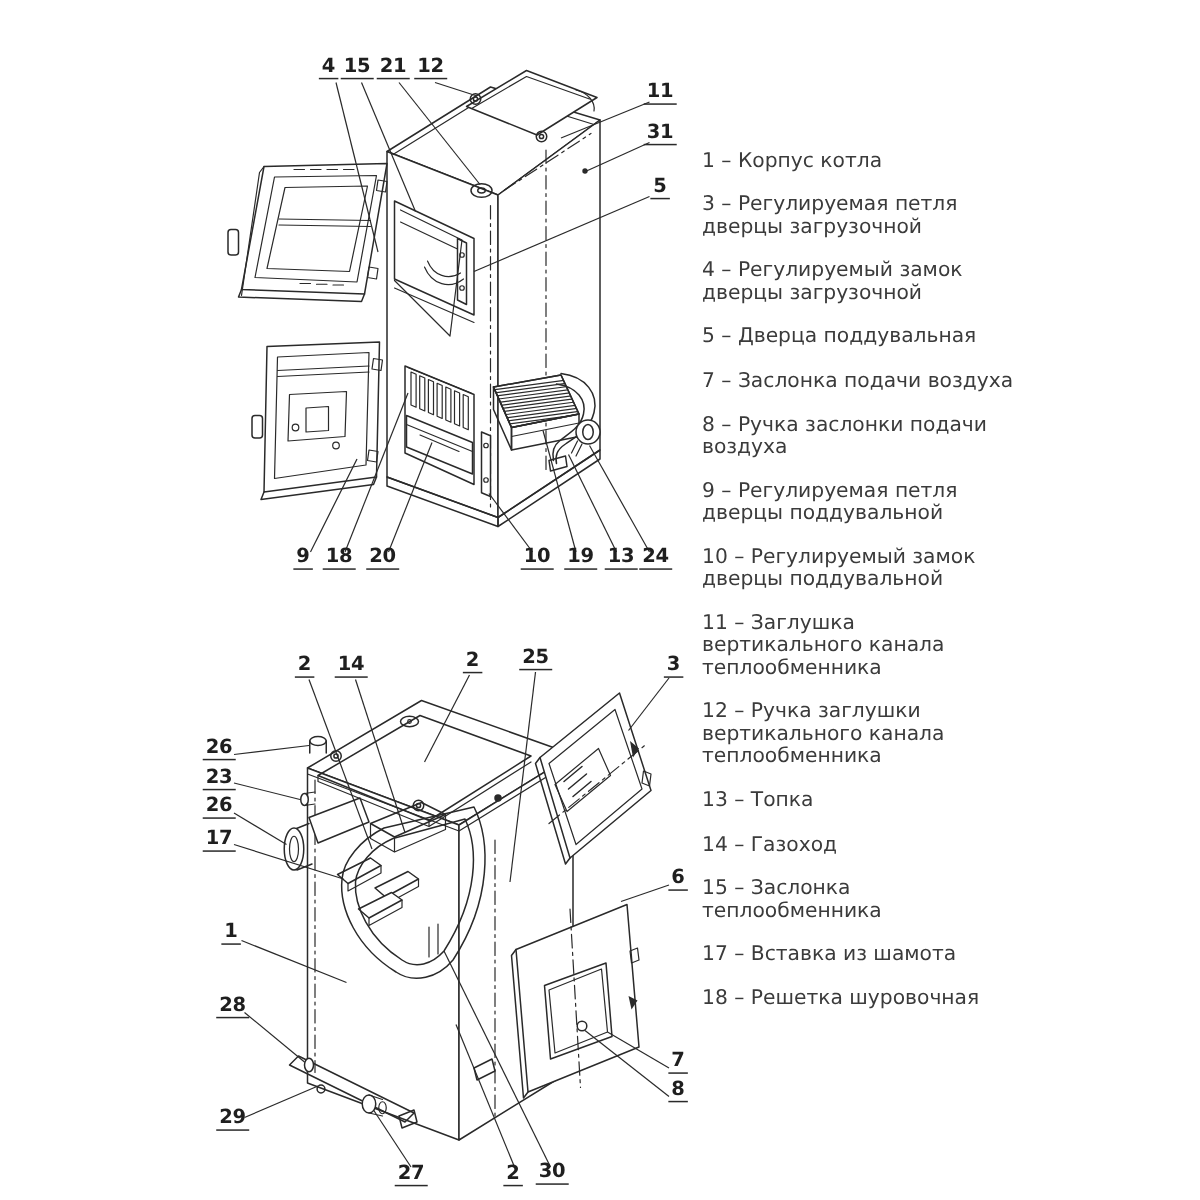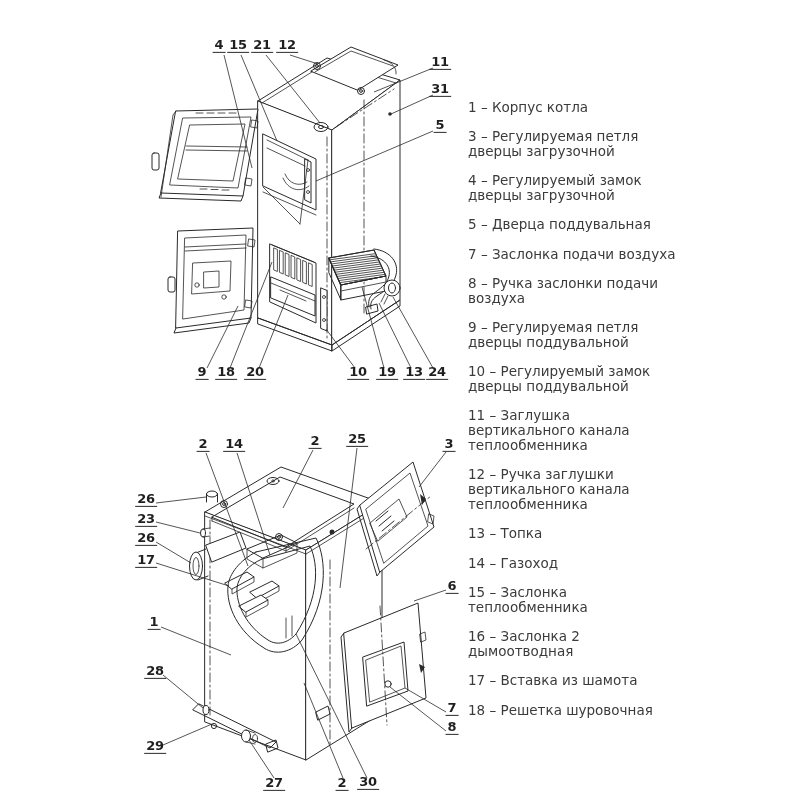--- a/index.html
+++ b/index.html
@@ -319,22 +319,20 @@
   <li>11 – Заглушка
 вертикального канала
 теплообменника</li>
   <li>12 – Ручка заглушки
 вертикального канала
 теплообменника</li>
   <li>13 – Топка</li>
   <li>14 – Газоход</li>
   <li>15 – Заслонка
 теплообменника</li>
-  <li>16 – Заслонка 2
-дымоотводная</li>
   <li>17 – Вставка из шамота</li>
   <li>18 – Решетка шуровочная</li>
   
   
   
   
   
   
   
   

